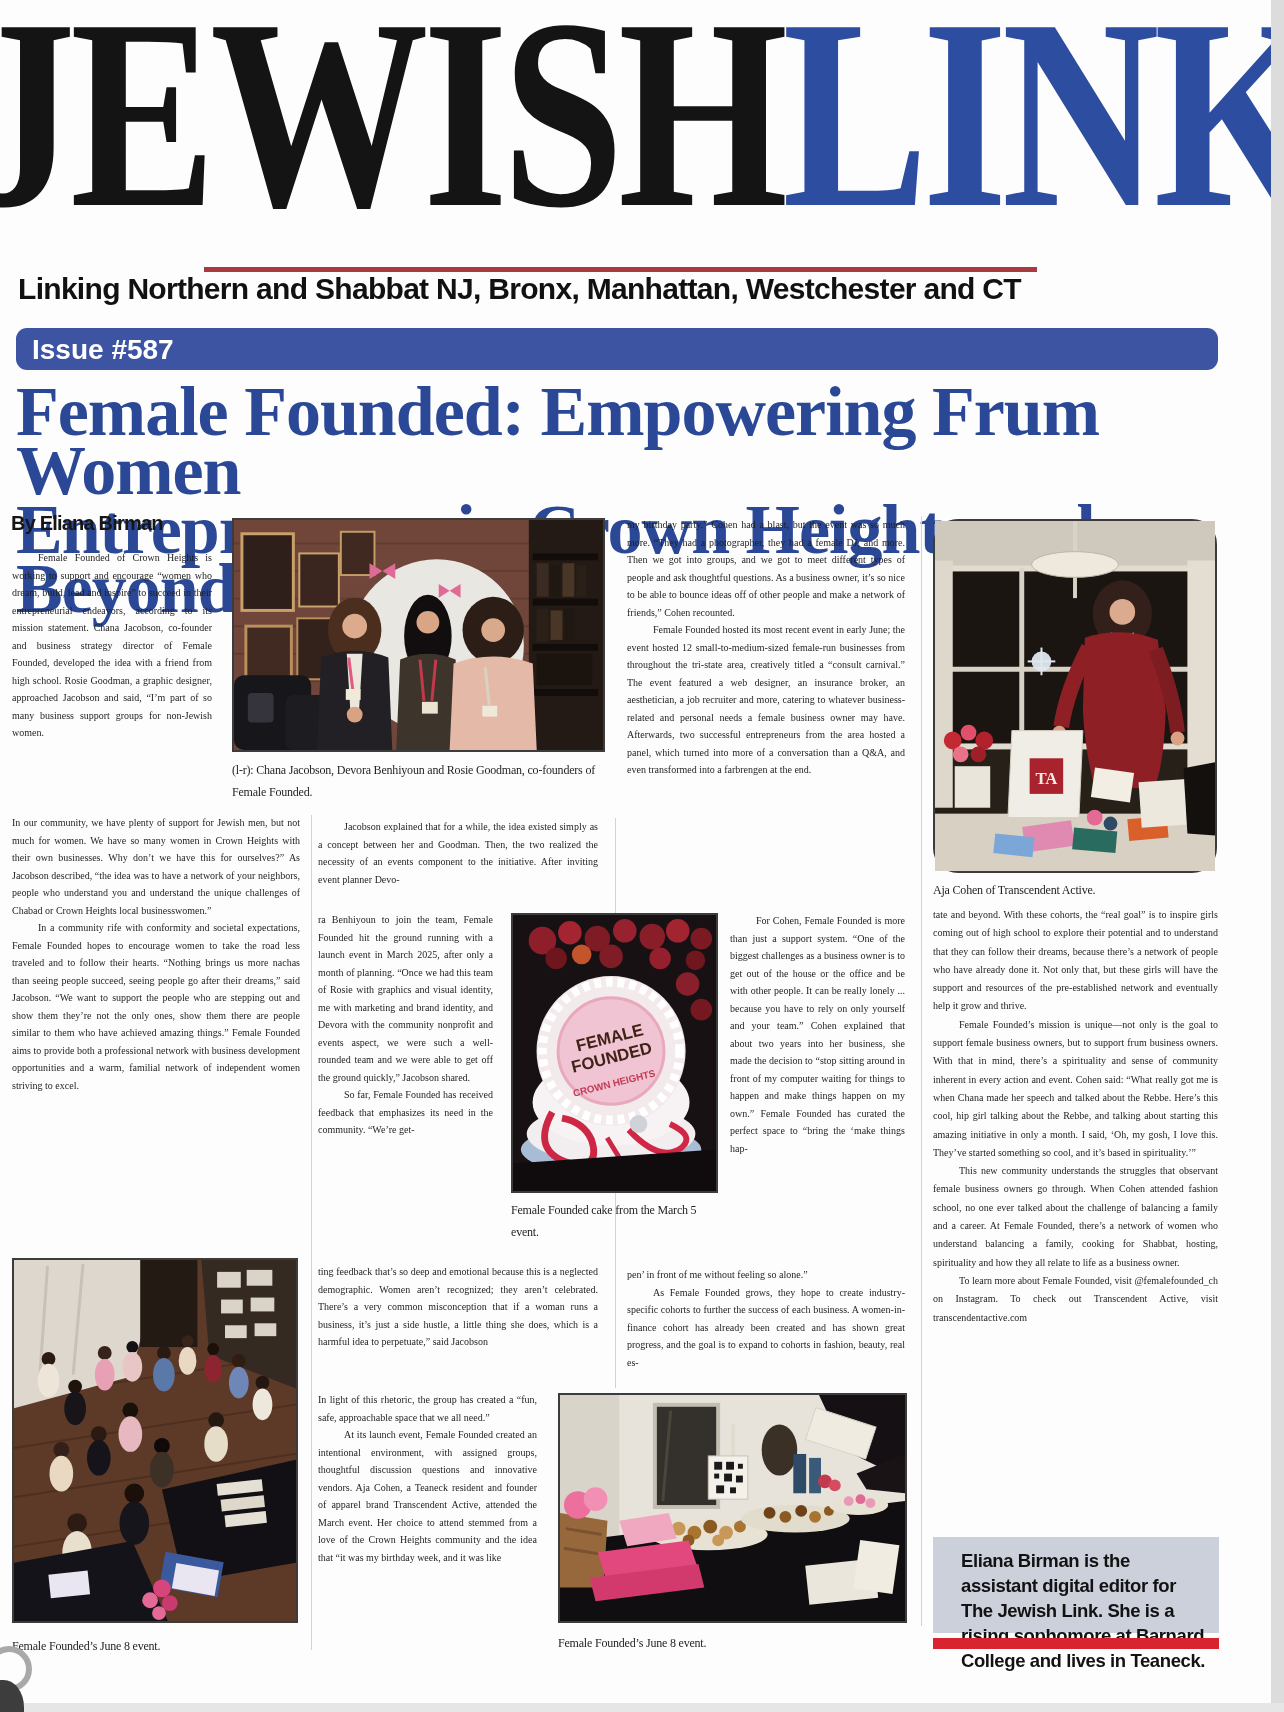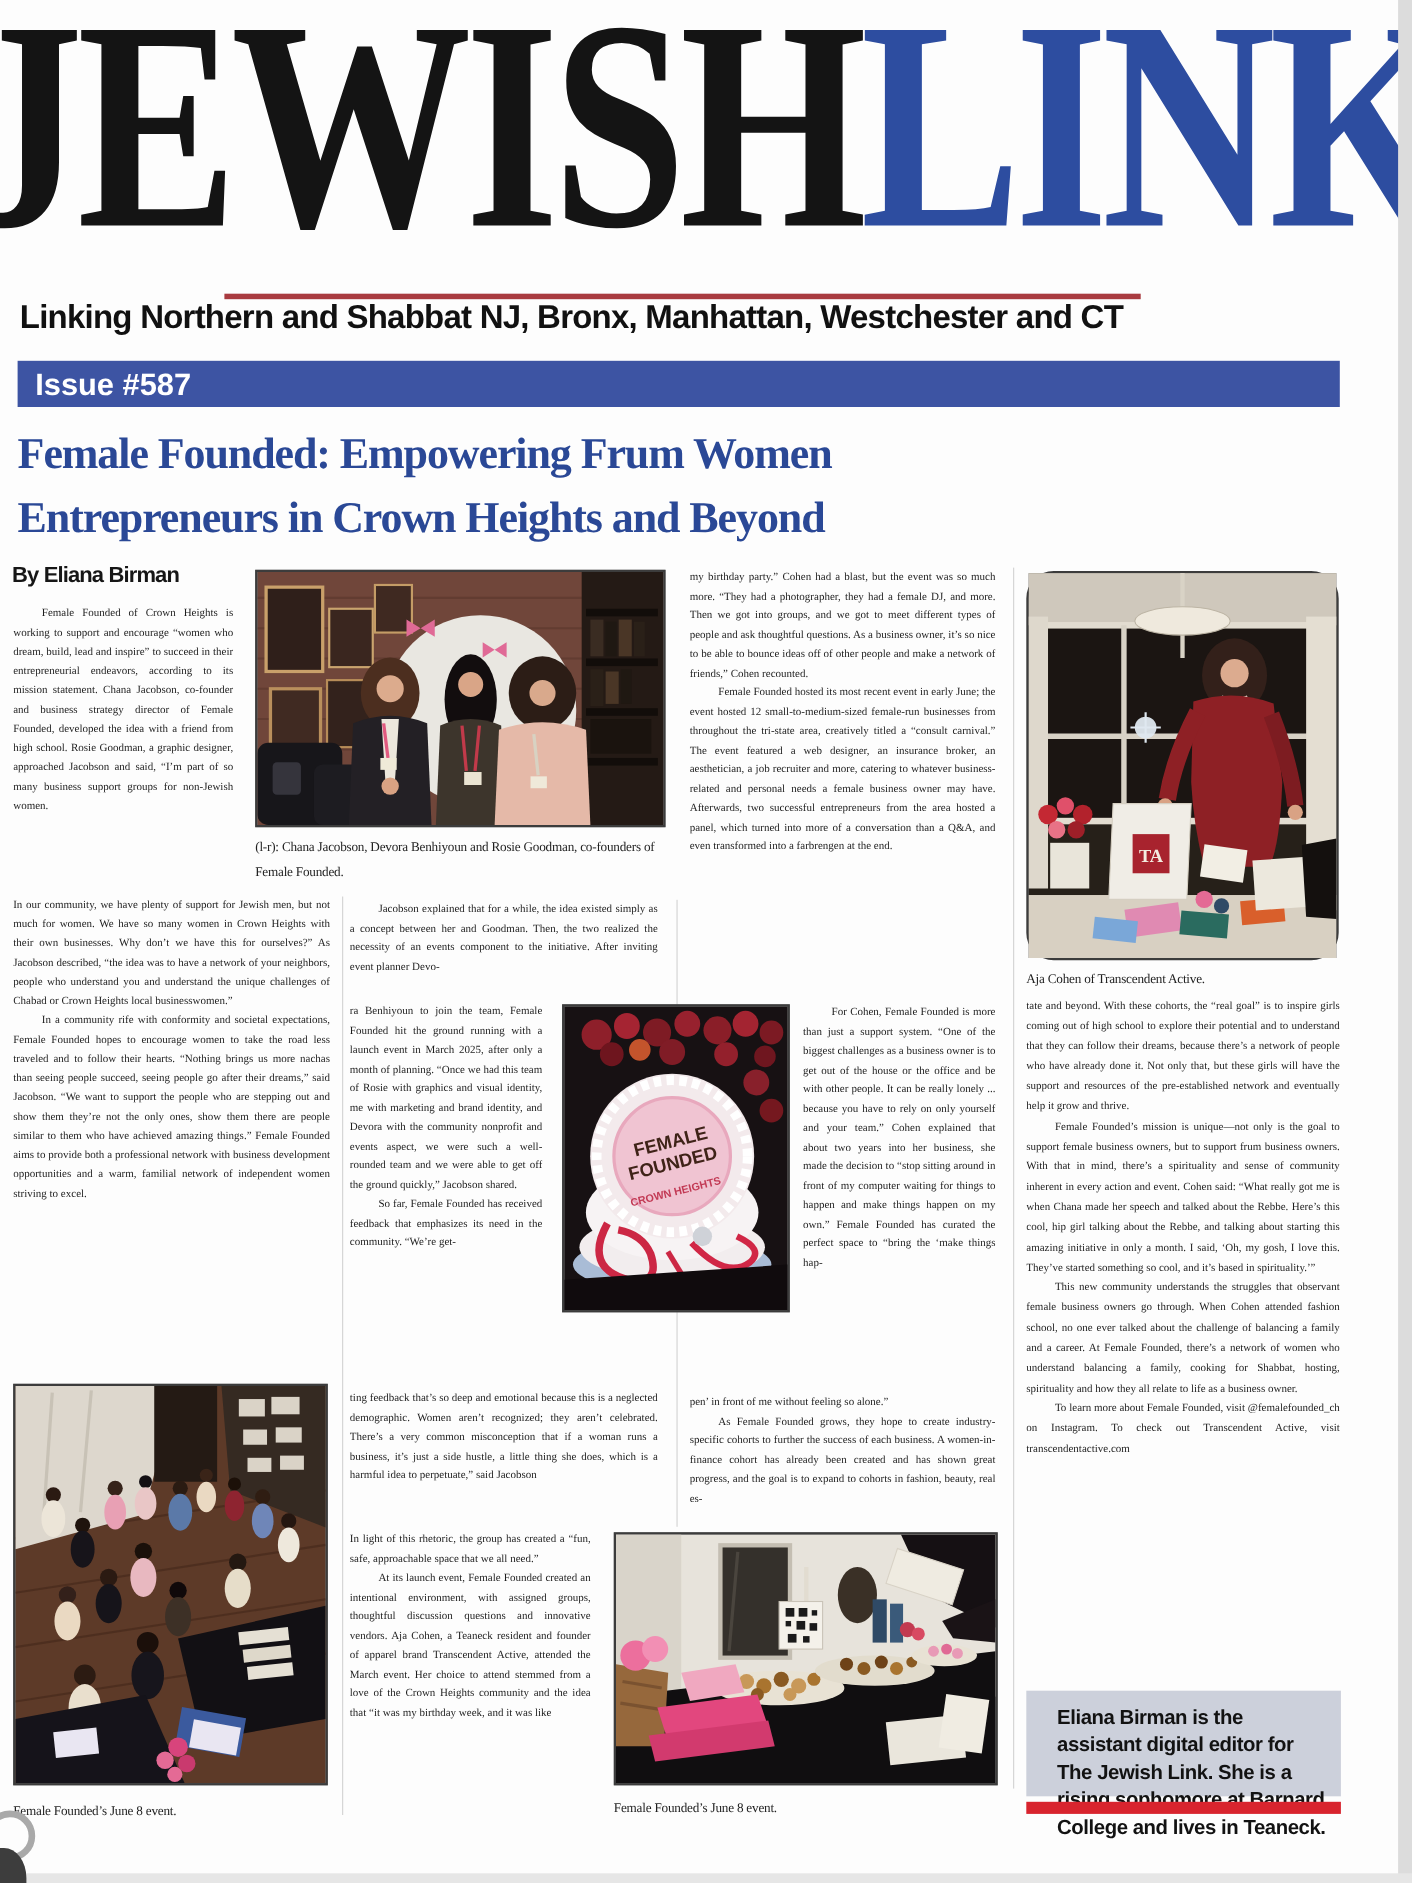--- a/index.html
+++ b/index.html
@@ -14,26 +14,26 @@
   
   .masthead{left:0;top:8px;width:1284px;height:250px;display:flex;align-items:flex-start;justify-content:center;overflow:visible;}
   .masthead-inner{font-family:"Liberation Serif",serif;font-weight:bold;font-size:230px;line-height:220px;
         letter-spacing:-6px;transform:scale(0.95,1.18);transform-origin:center 60%;white-space:nowrap;}
   .mast-black{color:var(--masthead-black);}
   .mast-blue{color:var(--masthead-blue);}
   .mast-rule{left:204px;top:267px;width:833px;height:5px;background:var(--rule-red);}
   .tagline{left:18px;top:272px;width:1240px;font-family:"Liberation Sans",sans-serif;font-weight:bold;
         font-size:30px;letter-spacing:-0.7px;color:#111;}
   .issue-bar{left:16px;top:328px;width:1202px;height:42px;background:var(--bar-blue);color:#fff;
-        font-family:"Liberation Sans",sans-serif;font-weight:bold;font-size:28px;}
+        font-family:"Liberation Sans",sans-serif;font-weight:bold;font-size:28px;border-radius:11px;}
   .issue-num{position:absolute;left:16px;top:6px;}
   .issue-date{position:absolute;left:372px;top:6px;}
   
   .headline{left:16px;top:382px;width:1240px;font-family:"Liberation Serif",serif;font-weight:bold;
-        font-size:40px;line-height:59px;letter-spacing:-1px;color:var(--headline-blue);}
+        font-size:70px;line-height:59px;letter-spacing:-1px;color:var(--headline-blue);}
   .byline{left:11px;top:512px;font-family:"Liberation Sans",sans-serif;font-weight:bold;font-size:20px;
         letter-spacing:-0.8px;color:#161616;}
   
   .col{font-size:10px;line-height:17.5px;color:var(--body-text);text-align:justify;overflow:hidden;}
   .col p{margin:0;}
   .col p.indent{text-indent:26px;}
   
   .cap{font-family:Liberation Serif, serif;font-size:12px;line-height:21.5px;color:var(--caption-text);
        letter-spacing:-0.2px;}
   
@@ -234,20 +234,21 @@
         <text x="102" y="150" font-family="Liberation Sans, sans-serif" font-size="17" font-weight="bold" fill="#3f2318" text-anchor="middle" transform="rotate(-14 102 150)">FOUNDED</text>
         <text x="104" y="174" font-family="Liberation Sans, sans-serif" font-size="10" font-weight="bold" fill="#c23a55" text-anchor="middle" transform="rotate(-14 104 174)">CROWN HEIGHTS</text>
         <path d="M40 200 Q18 240 58 252 Q90 258 80 228 Q72 210 50 206" fill="none" stroke="#cc2744" stroke-width="7"></path>
         <path d="M118 218 Q150 252 172 236 Q186 224 160 212" fill="none" stroke="#d12746" stroke-width="6"></path>
         <line x1="96" y1="226" x2="118" y2="262" stroke="#cc2744" stroke-width="5"></line>
         <circle cx="128" cy="212" r="9" fill="#cfd2d8"></circle>
       </g>
       <polygon points="0,252 207,238 207,280 0,280" fill="#100b0d"></polygon>
     </svg>
   </div>
+  <div class="abs cap" style="left:511px;top:1200px;width:205px;">Female Founded cake from the March 5 event.</div>
 
   <div class="abs photo" style="left:12px;top:1258px;width:286px;height:365px;">
     <svg viewBox="0 0 286 365" preserveAspectRatio="none">
       <rect x="0" y="0" width="286" height="365" fill="#5d3a28"></rect>
       <g stroke="#4a2c1d" stroke-width="2" opacity="0.8">
         <line x1="0" y1="140" x2="286" y2="96"></line>
           <line x1="0" y1="190" x2="286" y2="146"></line>
         <line x1="0" y1="240" x2="286" y2="196"></line>
           <line x1="0" y1="290" x2="286" y2="246"></line>
       </g>

